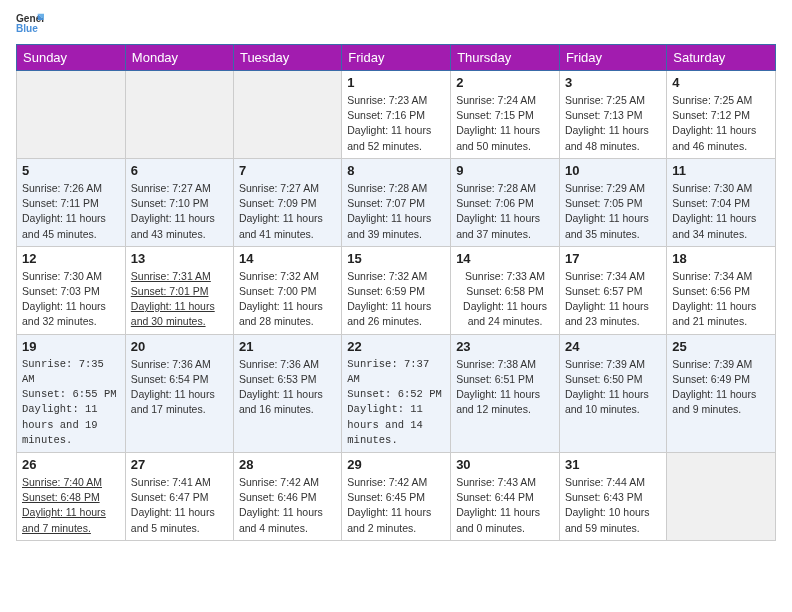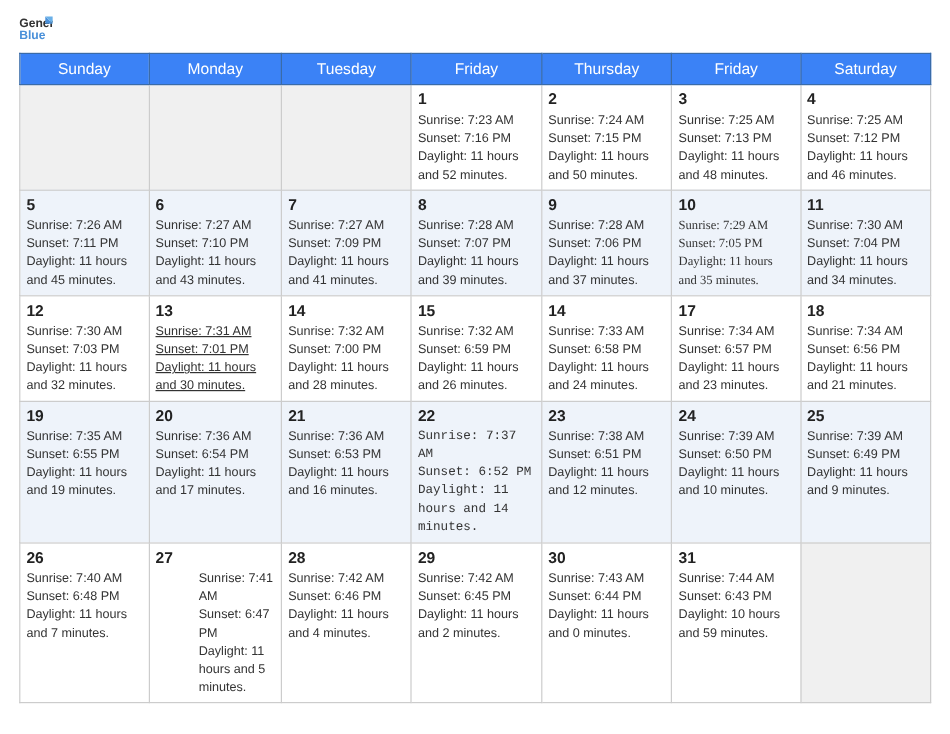--- a/index.html
+++ b/index.html
@@ -40,25 +40,25 @@
     .location-title {
       font-size: 15px;
       color: #555;
     }
     .calendar {
       width: 100%;
       border-collapse: collapse;
       border: 1px solid #ccc;
     }
     .calendar th {
-      background-color: #3b82f6;
+      background-color: #a21caf;
       color: #fff;
       font-size: 13px;
       padding: 5px 6px;
-      text-align: center;
+      text-align: left;
       border: 1px solid #3a6ba8;
       font-weight: normal;
     }
     .calendar td {
       border: 1px solid #ccc;
       vertical-align: top;
       padding: 4px 5px;
       font-size: 11px;
       color: #333;
       width: 113px;
@@ -179,21 +179,21 @@
 Daylight: 11 hours and 39 minutes.</div>
           </td>
           <td>
             <div class="day-number">9</div>
             <div class="day-info" style="white-space: pre-line;">Sunrise: 7:28 AM
 Sunset: 7:06 PM
 Daylight: 11 hours and 37 minutes.</div>
           </td>
           <td>
             <div class="day-number">10</div>
-            <div class="day-info" style="white-space: pre-line; font-family: Liberation Serif, serif;">Sunrise: 7:29 AM
+            <div class="day-info" style="white-space: pre-line;">Sunrise: 7:29 AM
 Sunset: 7:05 PM
 Daylight: 11 hours and 35 minutes.</div>
           </td>
           <td>
             <div class="day-number">11</div>
             <div class="day-info" style="white-space: pre-line;">Sunrise: 7:30 AM
 Sunset: 7:04 PM
 Daylight: 11 hours and 34 minutes.</div>
           </td>
         </tr>
@@ -217,41 +217,41 @@
 Daylight: 11 hours and 28 minutes.</div>
           </td>
           <td>
             <div class="day-number">15</div>
             <div class="day-info" style="white-space: pre-line;">Sunrise: 7:32 AM
 Sunset: 6:59 PM
 Daylight: 11 hours and 26 minutes.</div>
           </td>
           <td>
             <div class="day-number">14</div>
-            <div class="day-info" style="white-space: pre-line;">Sunrise: 7:33 AM
+            <div class="day-info" style="white-space: pre-line; text-align: center;">Sunrise: 7:33 AM
 Sunset: 6:58 PM
 Daylight: 11 hours and 24 minutes.</div>
           </td>
           <td>
             <div class="day-number">17</div>
             <div class="day-info" style="white-space: pre-line;">Sunrise: 7:34 AM
 Sunset: 6:57 PM
 Daylight: 11 hours and 23 minutes.</div>
           </td>
           <td>
             <div class="day-number">18</div>
             <div class="day-info" style="white-space: pre-line;">Sunrise: 7:34 AM
 Sunset: 6:56 PM
 Daylight: 11 hours and 21 minutes.</div>
           </td>
         </tr>
         <tr>
           <td>
             <div class="day-number">19</div>
-            <div class="day-info" style="white-space: pre-line;">Sunrise: 7:35 AM
+            <div class="day-info" style="white-space: pre-line; font-family: Liberation Mono, monospace;">Sunrise: 7:35 AM
 Sunset: 6:55 PM
 Daylight: 11 hours and 19 minutes.</div>
           </td>
           <td>
             <div class="day-number">20</div>
             <div class="day-info" style="white-space: pre-line;">Sunrise: 7:36 AM
 Sunset: 6:54 PM
 Daylight: 11 hours and 17 minutes.</div>
           </td>
           <td>
@@ -281,27 +281,27 @@
           <td>
             <div class="day-number">25</div>
             <div class="day-info" style="white-space: pre-line;">Sunrise: 7:39 AM
 Sunset: 6:49 PM
 Daylight: 11 hours and 9 minutes.</div>
           </td>
         </tr>
         <tr>
           <td>
             <div class="day-number">26</div>
-            <div class="day-info" style="white-space: pre-line;">Sunrise: 7:40 AM
+            <div class="day-info" style="white-space: pre-line; text-decoration: underline;">Sunrise: 7:40 AM
 Sunset: 6:48 PM
 Daylight: 11 hours and 7 minutes.</div>
           </td>
           <td>
             <div class="day-number">27</div>
-            <div class="day-info" style="white-space: pre-line; margin-left: 36px;">Sunrise: 7:41 AM
+            <div class="day-info" style="white-space: pre-line;">Sunrise: 7:41 AM
 Sunset: 6:47 PM
 Daylight: 11 hours and 5 minutes.</div>
           </td>
           <td>
             <div class="day-number">28</div>
             <div class="day-info" style="white-space: pre-line;">Sunrise: 7:42 AM
 Sunset: 6:46 PM
 Daylight: 11 hours and 4 minutes.</div>
           </td>
           <td>

